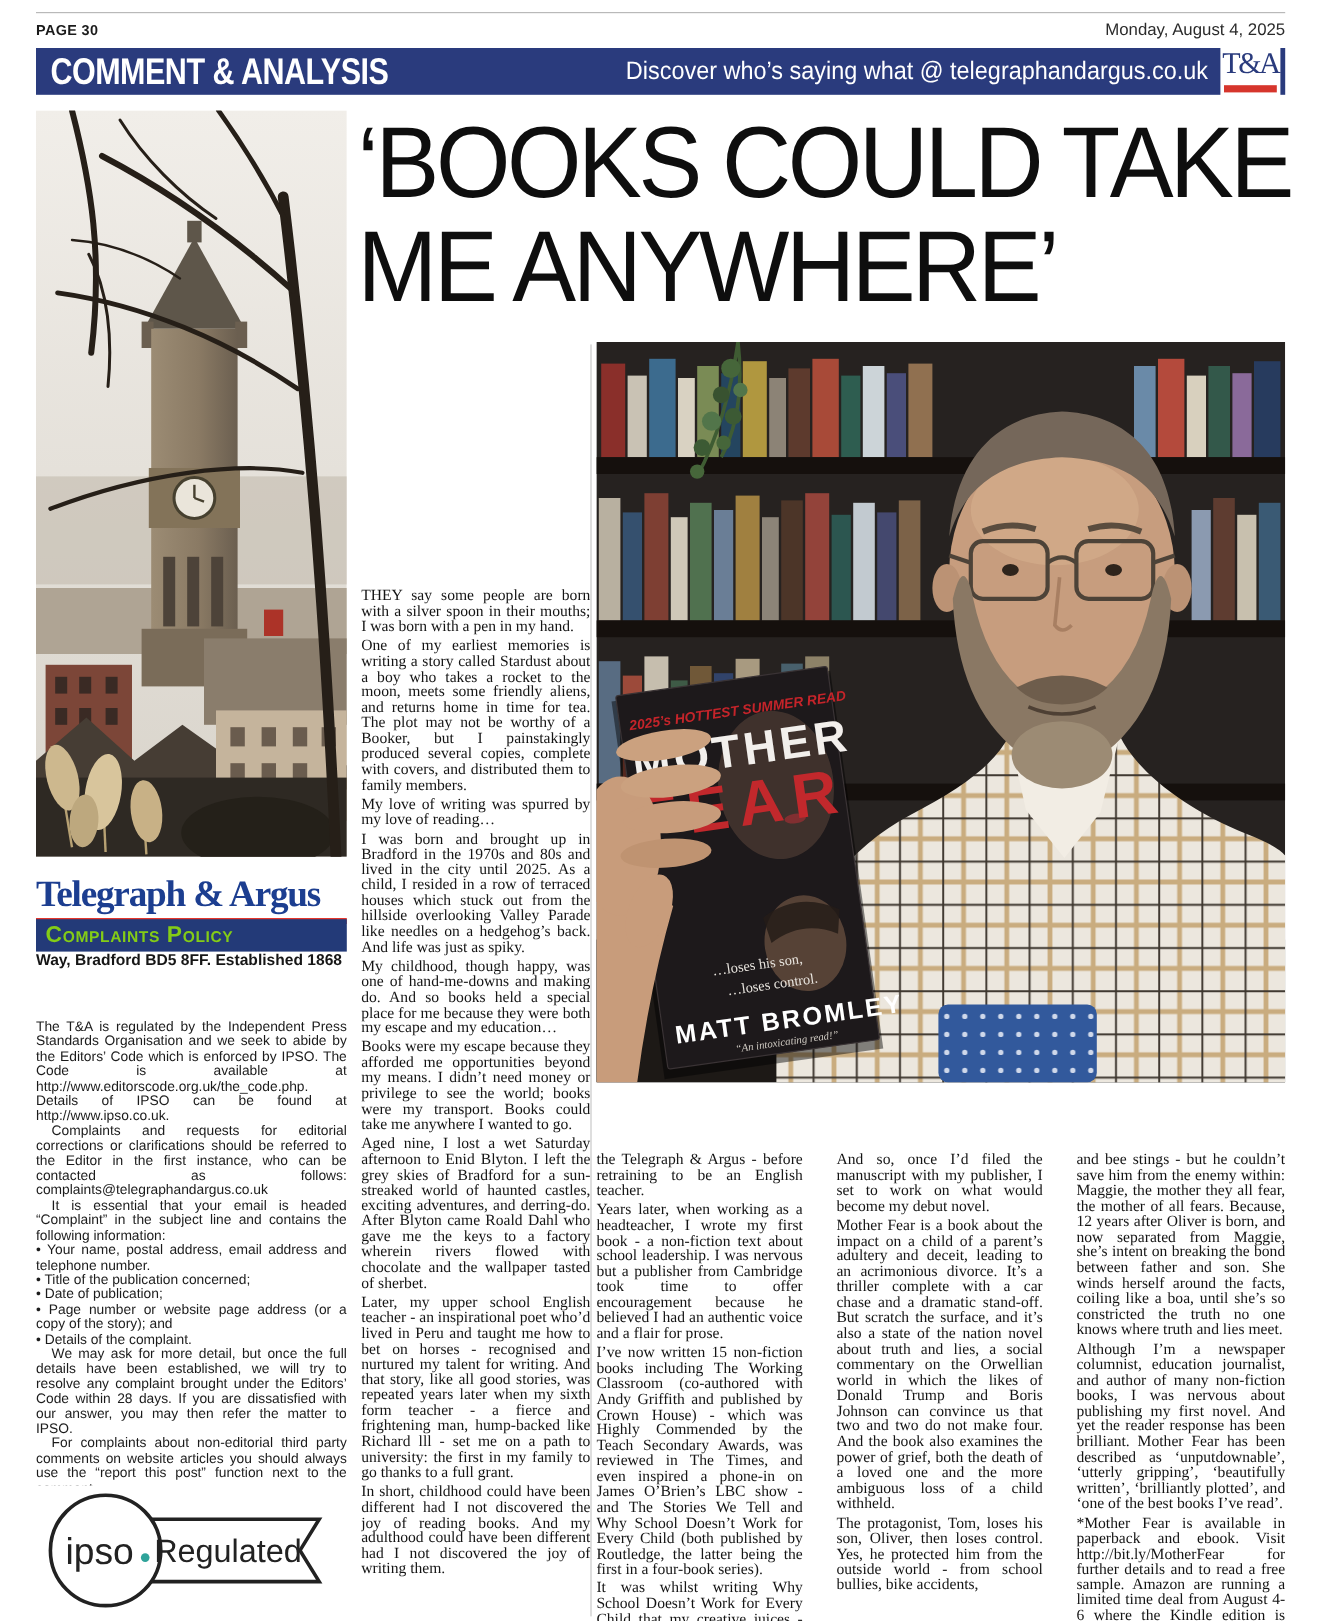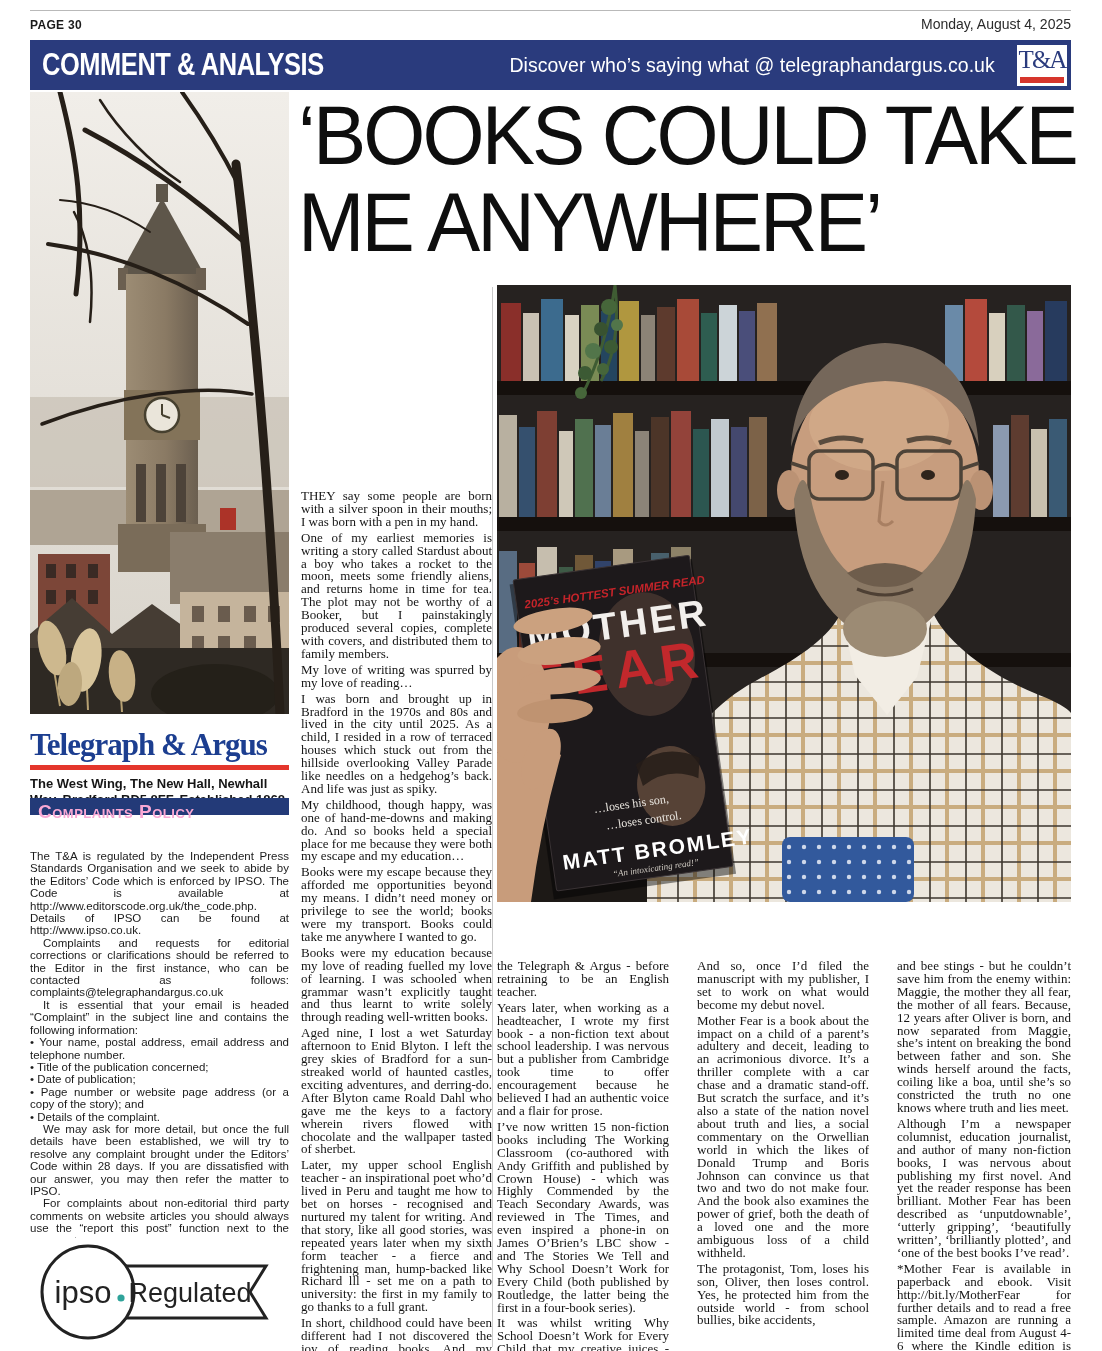--- a/index.html
+++ b/index.html
@@ -2,21 +2,21 @@
 <html><head>
 <meta charset="utf-8">
 <style>
   html,body{margin:0;padding:0;background:#ffffff;}
   #page{position:relative;width:1102px;height:1351px;background:#fff;overflow:hidden;
         font-family:"Liberation Sans",sans-serif;color:#111;}
   .abs{position:absolute;}
   .top-rule{left:30px;width:1041px;top:10px;border-top:1px solid #b9b9b9;height:0;}
   .page-num{left:30px;top:18px;font-size:12px;font-weight:bold;letter-spacing:.3px;color:#1a1a1a;}
   .date{right:31px;top:16px;font-size:14px;color:#2b2b2b;}
-  .banner{left:30px;top:40px;width:1041px;height:50px;background:#2a3b7d;display:flex;align-items:center;gap:12px;}
+  .banner{left:30px;top:40px;width:1041px;height:39px;background:#2a3b7d;display:flex;align-items:center;}
   .section-title{margin-left:12px;font-size:31px;font-weight:bold;color:#fff;letter-spacing:-.5px;
                  transform:scaleX(.82);transform-origin:left center;white-space:nowrap;}
   .banner-spacer{flex:1;}
   .tagline{font-size:21px;color:#fff;margin-right:10px;white-space:nowrap;transform:scaleX(.93);transform-origin:right center;}
   .ta-logo{width:50px;height:41px;background:#fff;margin-right:4px;position:relative;flex:none;}
   .ta-logo .ta-text{position:absolute;left:0;right:0;top:1px;text-align:center;
       font-family:"Liberation Serif",serif;font-weight:normal;font-size:25px;color:#2a3b7d;letter-spacing:-2px;}
   .ta-logo .ta-bar{position:absolute;left:3px;right:3px;bottom:3px;height:6px;background:#d6352c;}
   
   .headline{left:298px;top:92px;width:790px;font-size:84px;line-height:87px;color:#0e0e0e;
@@ -33,21 +33,21 @@
   .col-rule{left:492px;top:287px;width:0;height:1060px;border-left:1px solid #c9c9c9;}
   
   .brad-photo{left:30px;top:92px;width:259px;height:622px;}
   .matt-photo{left:497px;top:285px;width:574px;height:617px;}
   .caption{left:497px;top:908px;width:574px;font-size:14px;font-weight:bold;line-height:17.5px;color:#222;}
   
   .masthead{left:30px;top:727px;width:259px;font-family:"Liberation Serif",serif;font-weight:bold;
             font-size:31px;color:#1c3e90;letter-spacing:-1px;white-space:nowrap;}
   .mast-rule{left:30px;top:765px;width:259px;height:5px;background:#e4362c;}
   .address{left:30px;top:776px;width:259px;font-size:13px;font-weight:bold;line-height:15.5px;color:#161616;}
-  .comp-bar{left:30px;top:798px;width:259px;height:17px;background:#233a78;color:#f9a8d4;
+  .comp-bar{left:30px;top:766px;width:259px;height:27px;background:#233a78;color:#84cc16;
             font-weight:bold;font-variant:small-caps;font-size:19px;line-height:27px;padding-left:8px;
             box-sizing:border-box;letter-spacing:.5px;}
   .complaints{left:30px;top:850px;width:259px;height:388px;overflow:hidden;
               font-size:11.5px;line-height:12.4px;color:#1b1b1b;text-align:justify;}
   .complaints p{margin:0;}
   .complaints p.ind{text-indent:13px;}
   .ipso{left:36px;top:1240px;width:236px;height:100px;}
 </style>
 </head>
 <body>
@@ -183,21 +183,20 @@
 
   <div class="abs col-rule"></div>
 
   <div class="abs art colA">
     <p>THEY say some people are born with a silver spoon in their mouths; I was born with a pen in my hand.</p>
     <p>One of my earliest memories is writing a story called Stardust about a boy who takes a rocket to the moon, meets some friendly aliens, and returns home in time for tea. The plot may not be worthy of a Booker, but I painstakingly produced several copies, complete with covers, and distributed them to family members.</p>
     <p>My love of writing was spurred by my love of reading…</p>
     <p>I was born and brought up in Bradford in the 1970s and 80s and lived in the city until 2025. As a child, I resided in a row of terraced houses which stuck out from the hillside overlooking Valley Parade like needles on a hedgehog’s back. And life was just as spiky.</p>
     <p>My childhood, though happy, was one of hand-me-downs and making do. And so books held a special place for me because they were both my escape and my education…</p>
     <p>Books were my escape because they afforded me opportunities beyond my means. I didn’t need money or privilege to see the world; books were my transport. Books could take me anywhere I wanted to go.</p>
-    <p>Books were my education because my love of reading fuelled my love of learning. I was schooled when grammar wasn’t explicitly taught and thus learnt to write solely through reading well-written books.</p>
     <p>Aged nine, I lost a wet Saturday afternoon to Enid Blyton. I left the grey skies of Bradford for a sun-streaked world of haunted castles, exciting adventures, and derring-do. After Blyton came Roald Dahl who gave me the keys to a factory wherein rivers flowed with chocolate and the wallpaper tasted of sherbet.</p>
     <p>Later, my upper school English teacher - an inspirational poet who’d lived in Peru and taught me how to bet on horses - recognised and nurtured my talent for writing. And that story, like all good stories, was repeated years later when my sixth form teacher - a fierce and frightening man, hump-backed like Richard lll - set me on a path to university: the first in my family to go thanks to a full grant.</p>
     <p>In short, childhood could have been different had I not discovered the joy of reading books. And my adulthood could have been different had I not discovered the joy of writing them.</p>
 
   </div>
 
   <svg class="abs matt-photo" viewBox="0 0 574 617" aria-hidden="true">
     <defs>
       <pattern id="check" width="36" height="36" patternUnits="userSpaceOnUse">
         <rect width="36" height="36" fill="#ece7de"></rect>

